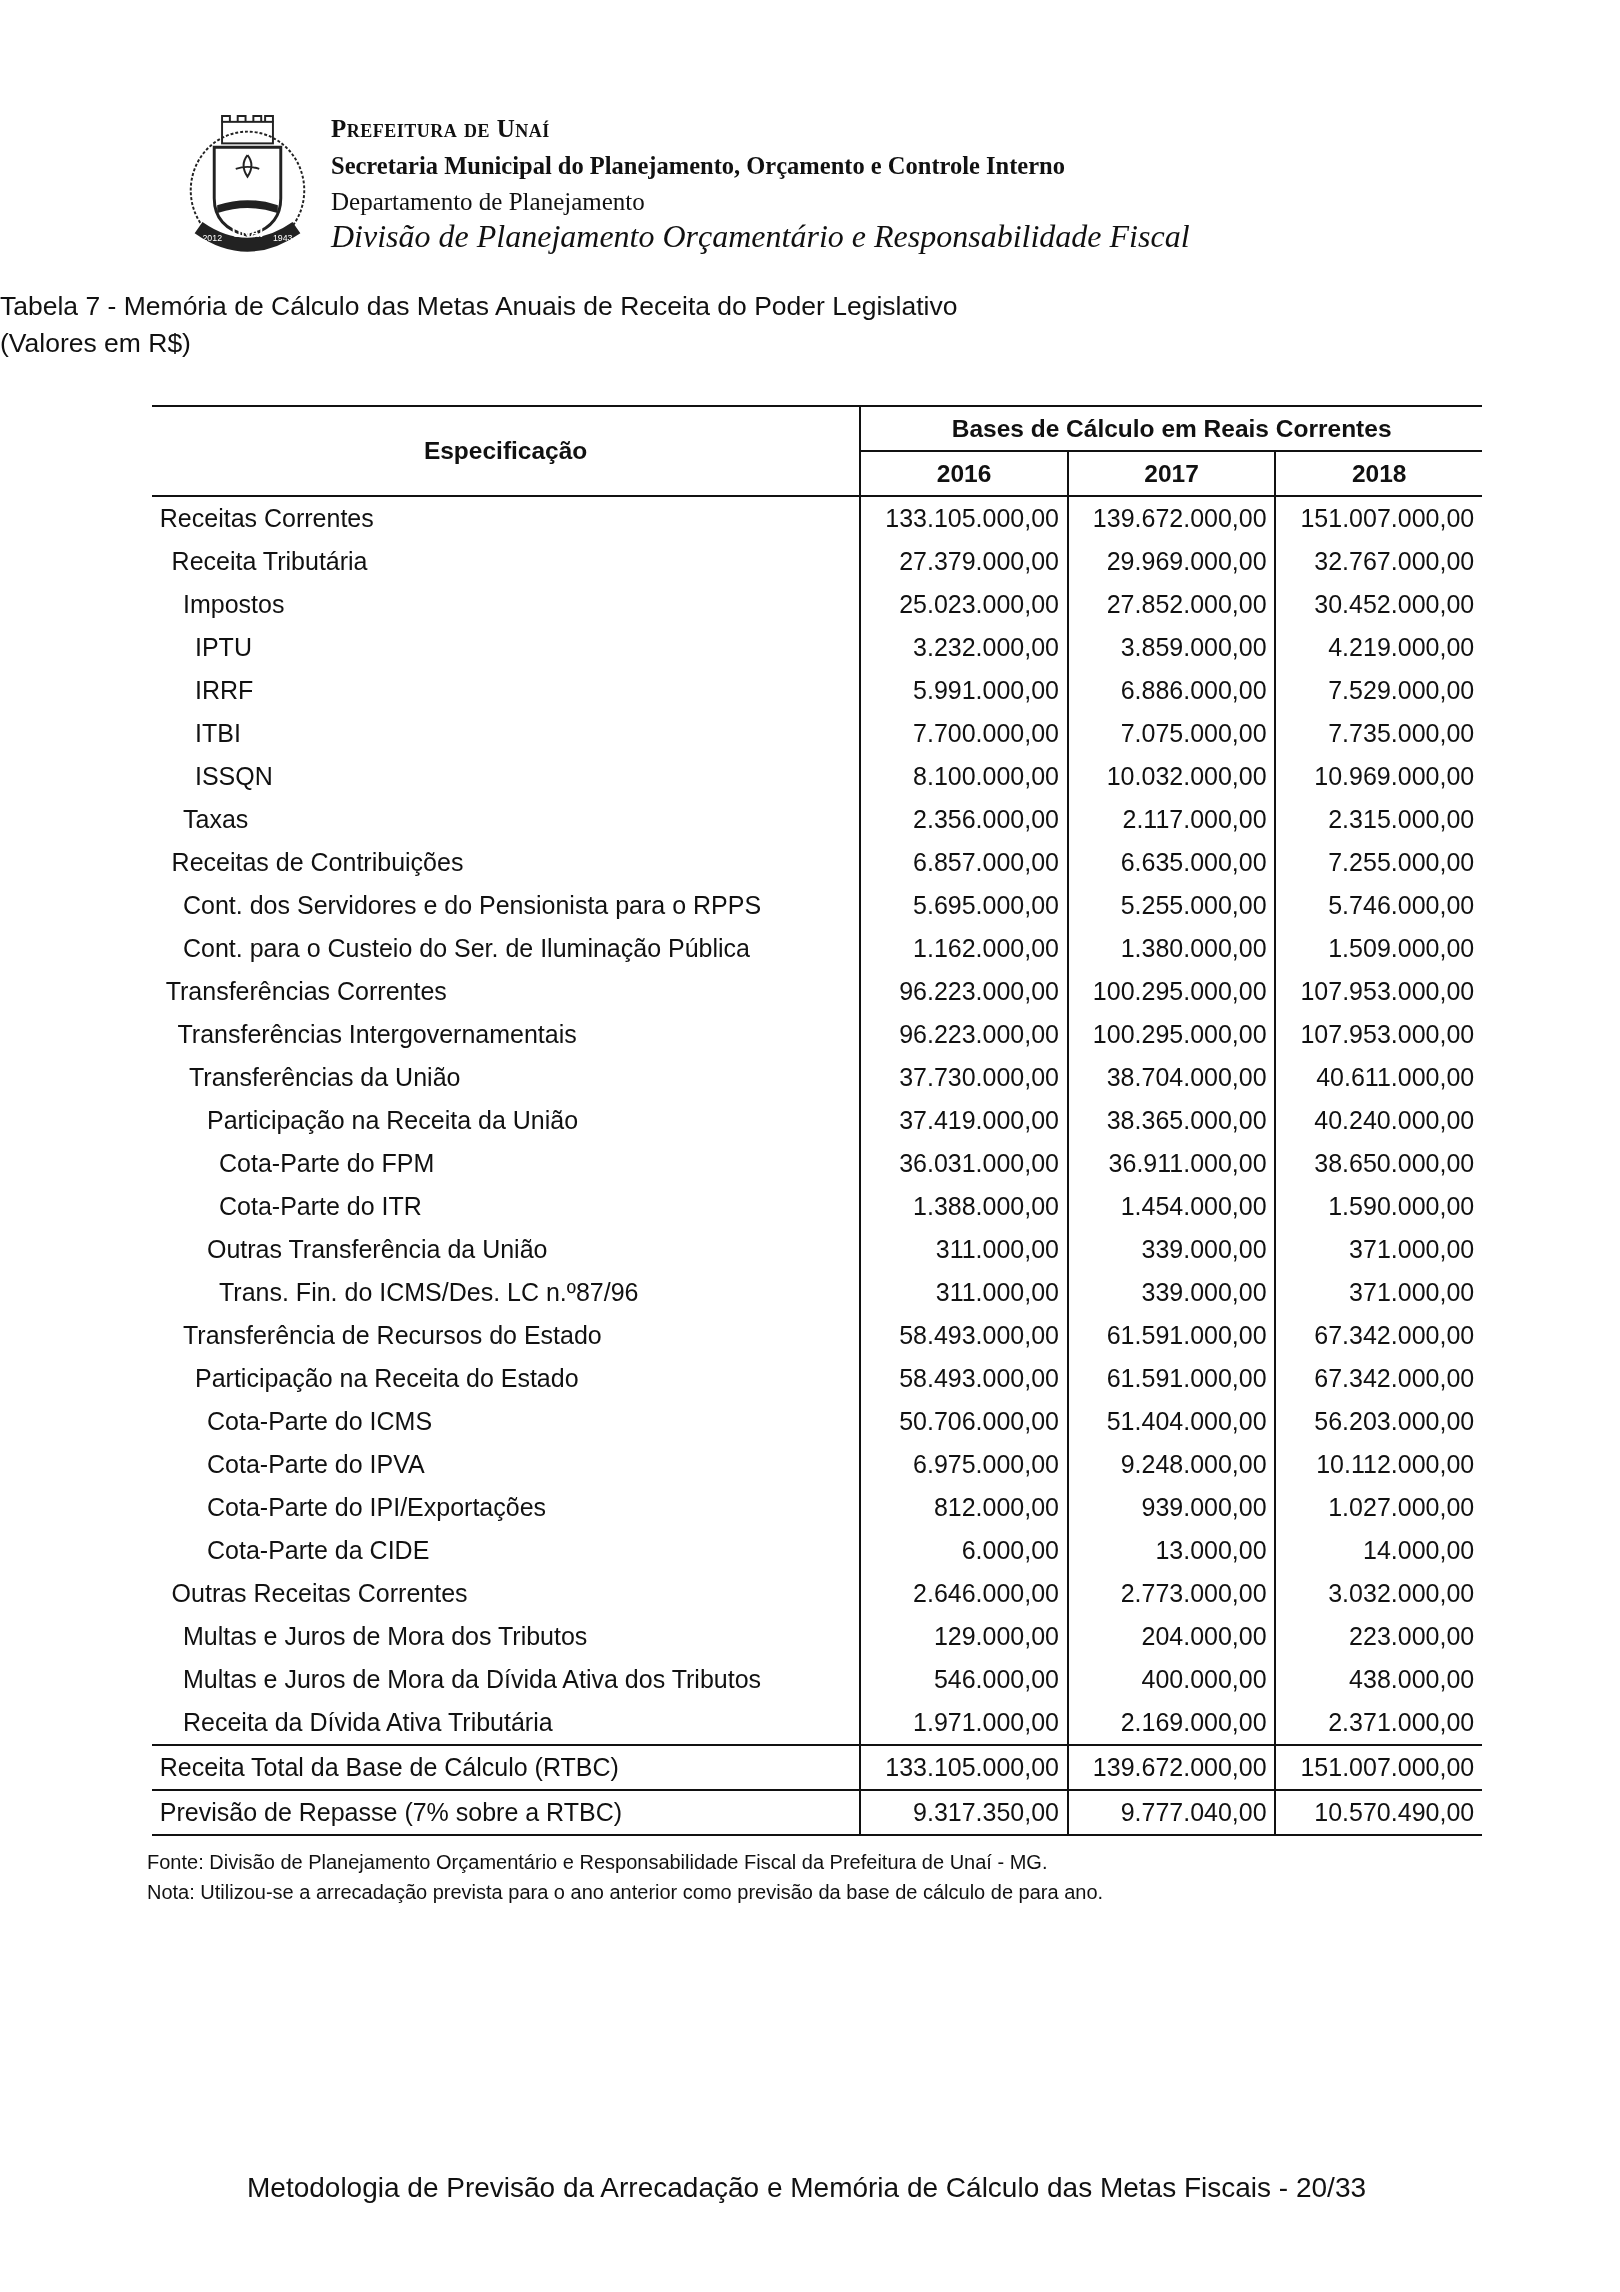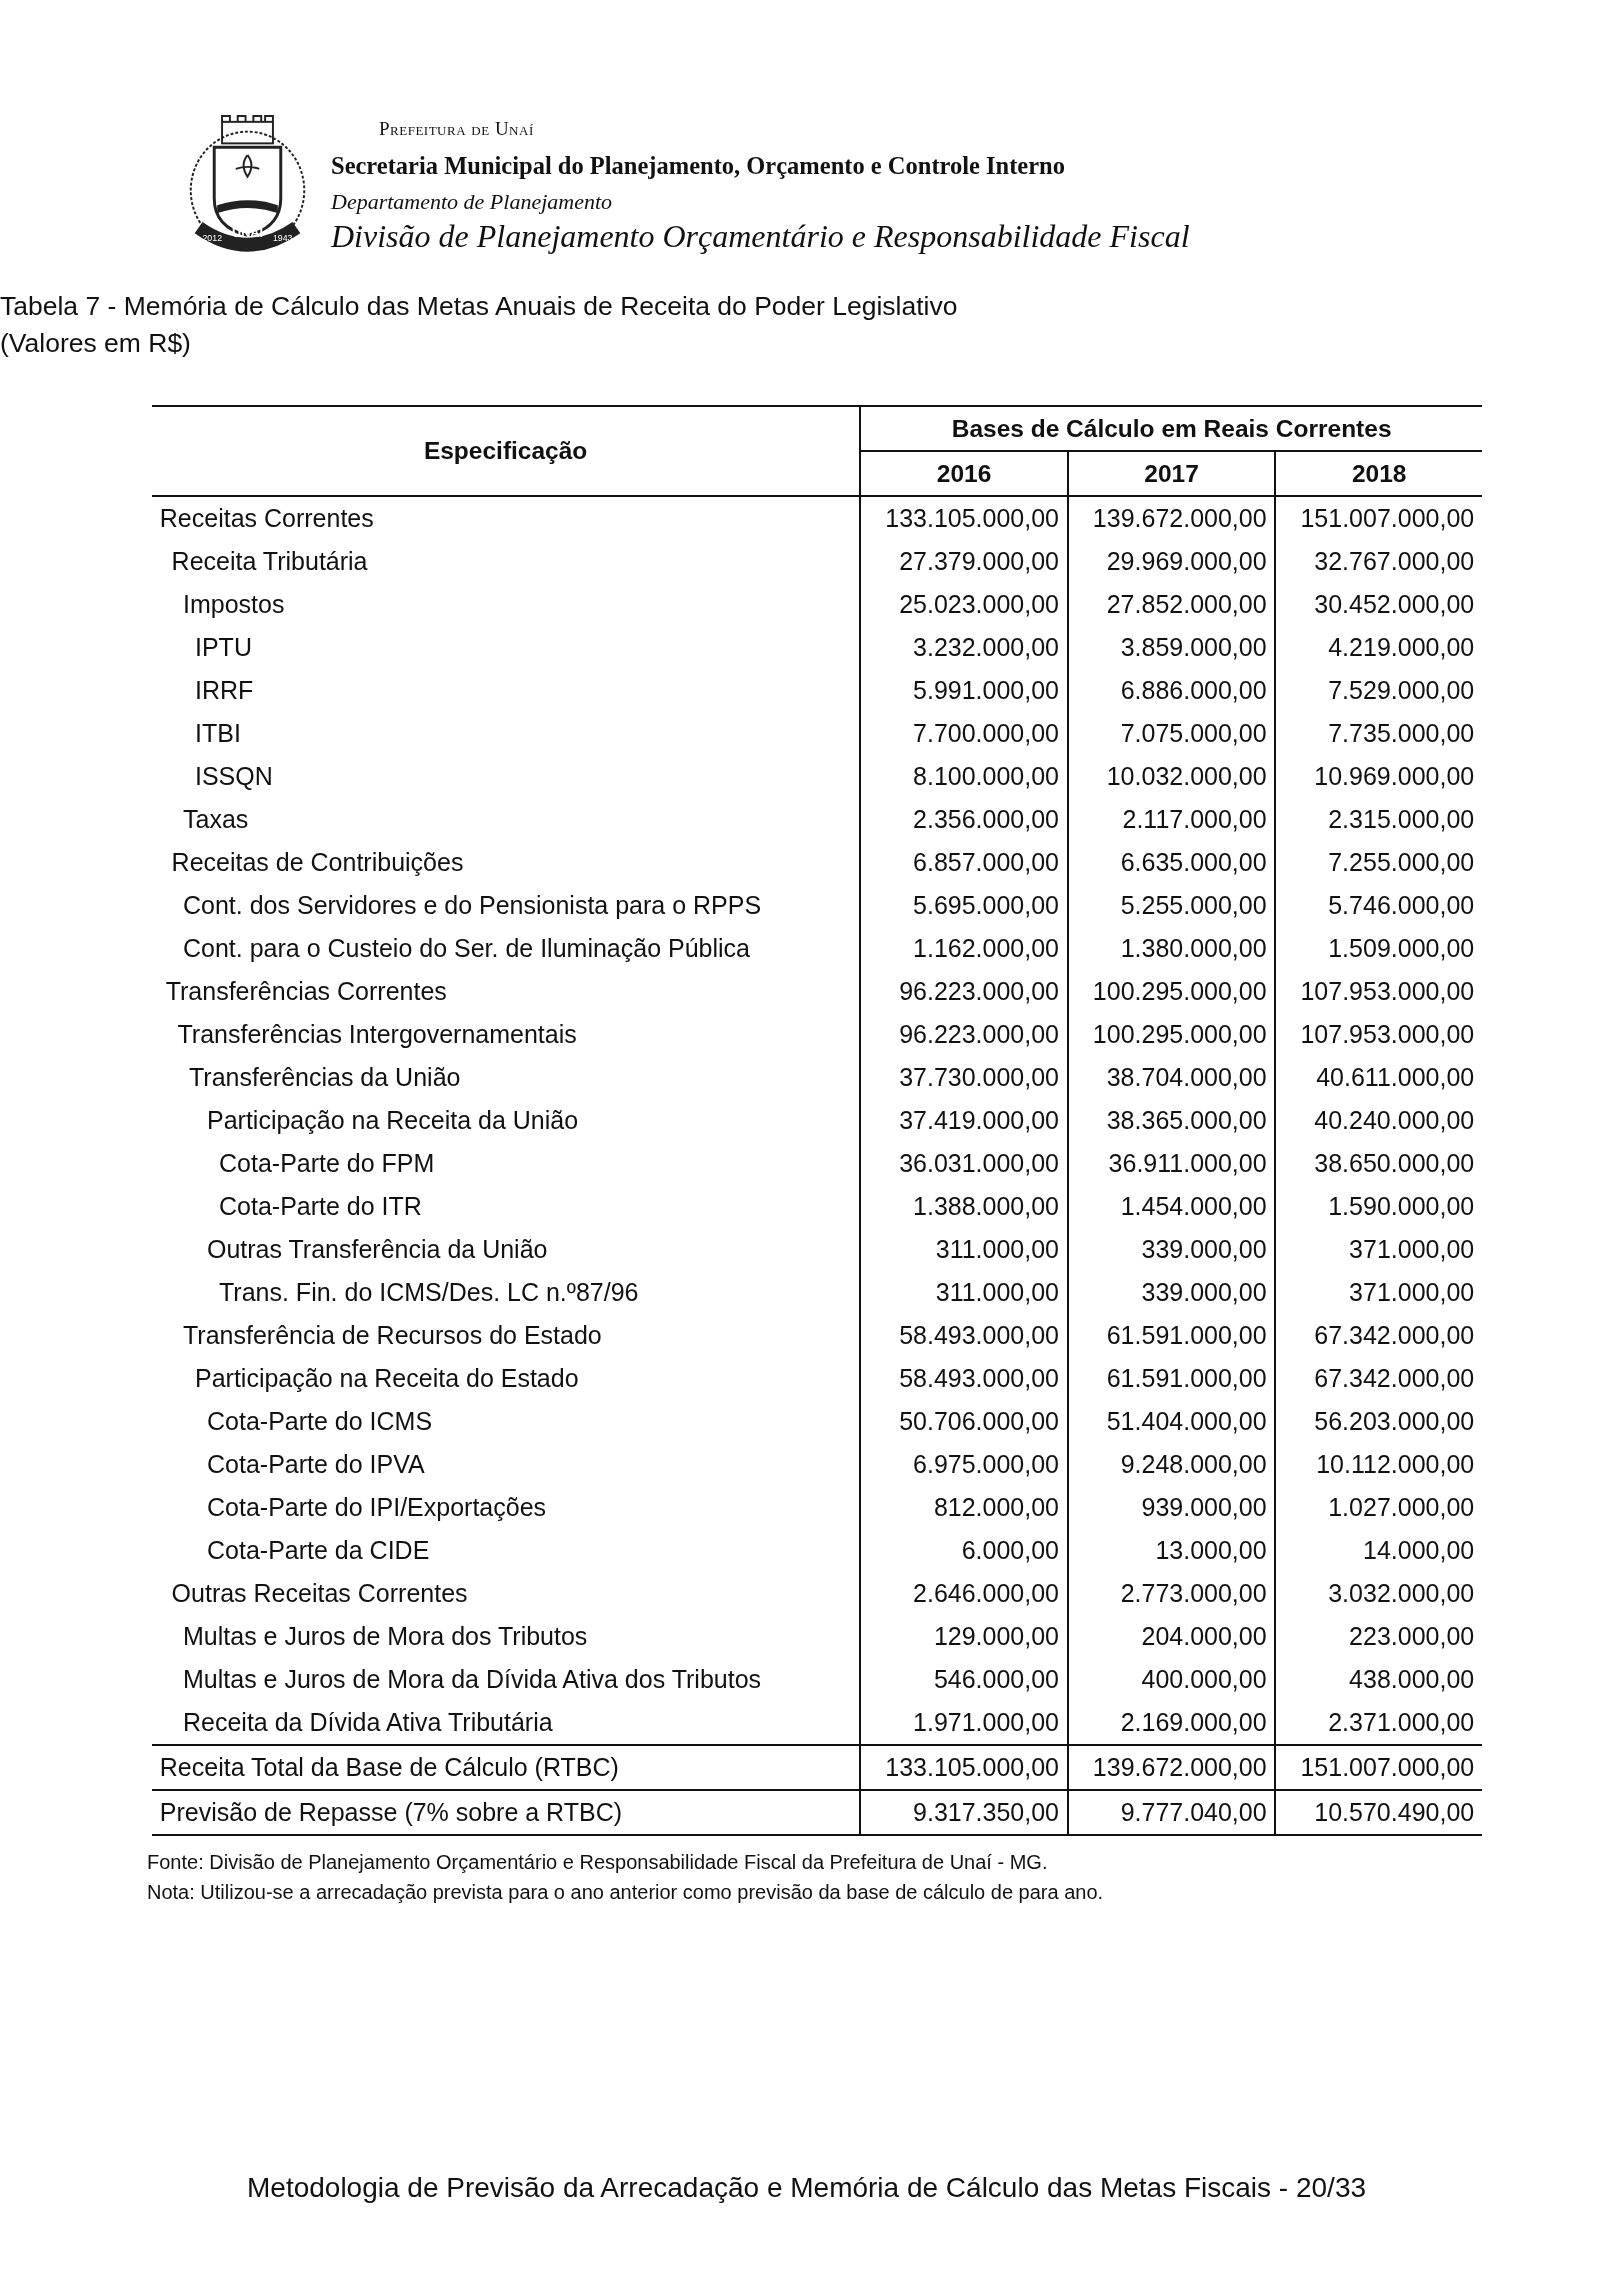--- a/index.html
+++ b/index.html
@@ -1,23 +1,23 @@
 <!DOCTYPE html>
 <html><head>
 <meta charset="utf-8">
 <style>
   html, body { margin:0; padding:0; background:#fff; }
   body { width:1620px; height:2293px; position:relative; font-family:"Liberation Sans", sans-serif; color:#111; overflow:hidden; }
   .header { position:absolute; left:179px; top:110px; width:1078px; height:147px; }
   .crest { position:absolute; left:0; top:0; width:137px; height:147px; }
   .htext { position:absolute; left:152px; top:0; font-family:"Liberation Serif", serif; }
   .htext div { white-space:nowrap; }
-  .h1 { font-size:19px; font-variant:small-caps; font-weight:normal; letter-spacing:0.5px; line-height:37px;margin-left:48px; }
+  .h1 { font-size:25px; font-variant:small-caps; font-weight:bold; letter-spacing:0.5px; line-height:37px; }
   .h2 { font-size:24.5px; font-weight:bold; line-height:37px; }
-  .h3 { font-size:22px; line-height:35px;font-style:italic; }
+  .h3 { font-size:25px; line-height:35px; }
   .h4 { font-size:32px; font-style:italic; line-height:35px; }
   .title { position:absolute; left:0; width:1448px; top:288px; text-align:left; font-size:26.5px; line-height:37px; }
   table.t { position:absolute; left:152px; top:405px; width:1330px; border-collapse:collapse; font-size:25px; }
   table.t td, table.t th { padding:0 7.8px; height:43px; white-space:nowrap; }
   table.t th { font-weight:bold; font-size:24.5px; }
   .hdr-top th, .hdr-top td { border-top:2.9px solid #111; }
   th.spec { border-right:2px solid #111; border-bottom:2.9px solid #111; }
   th.group { border-bottom:2px solid #111; height:43px; }
   th.yr { border-bottom:2.9px solid #111; }
   th.yr + th.yr { border-left:2px solid #111; }

